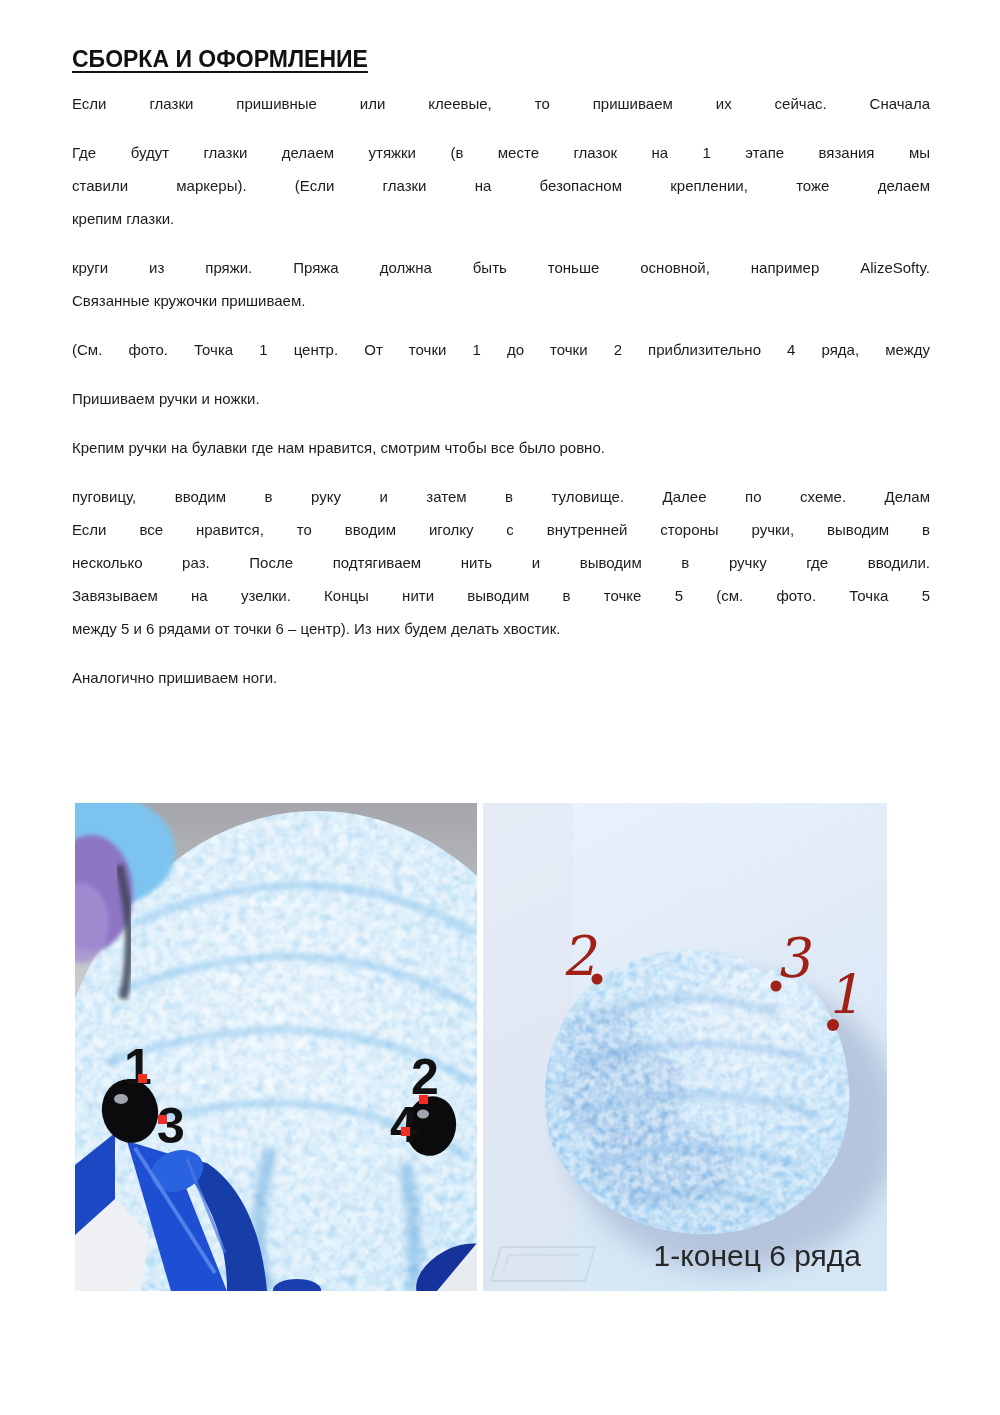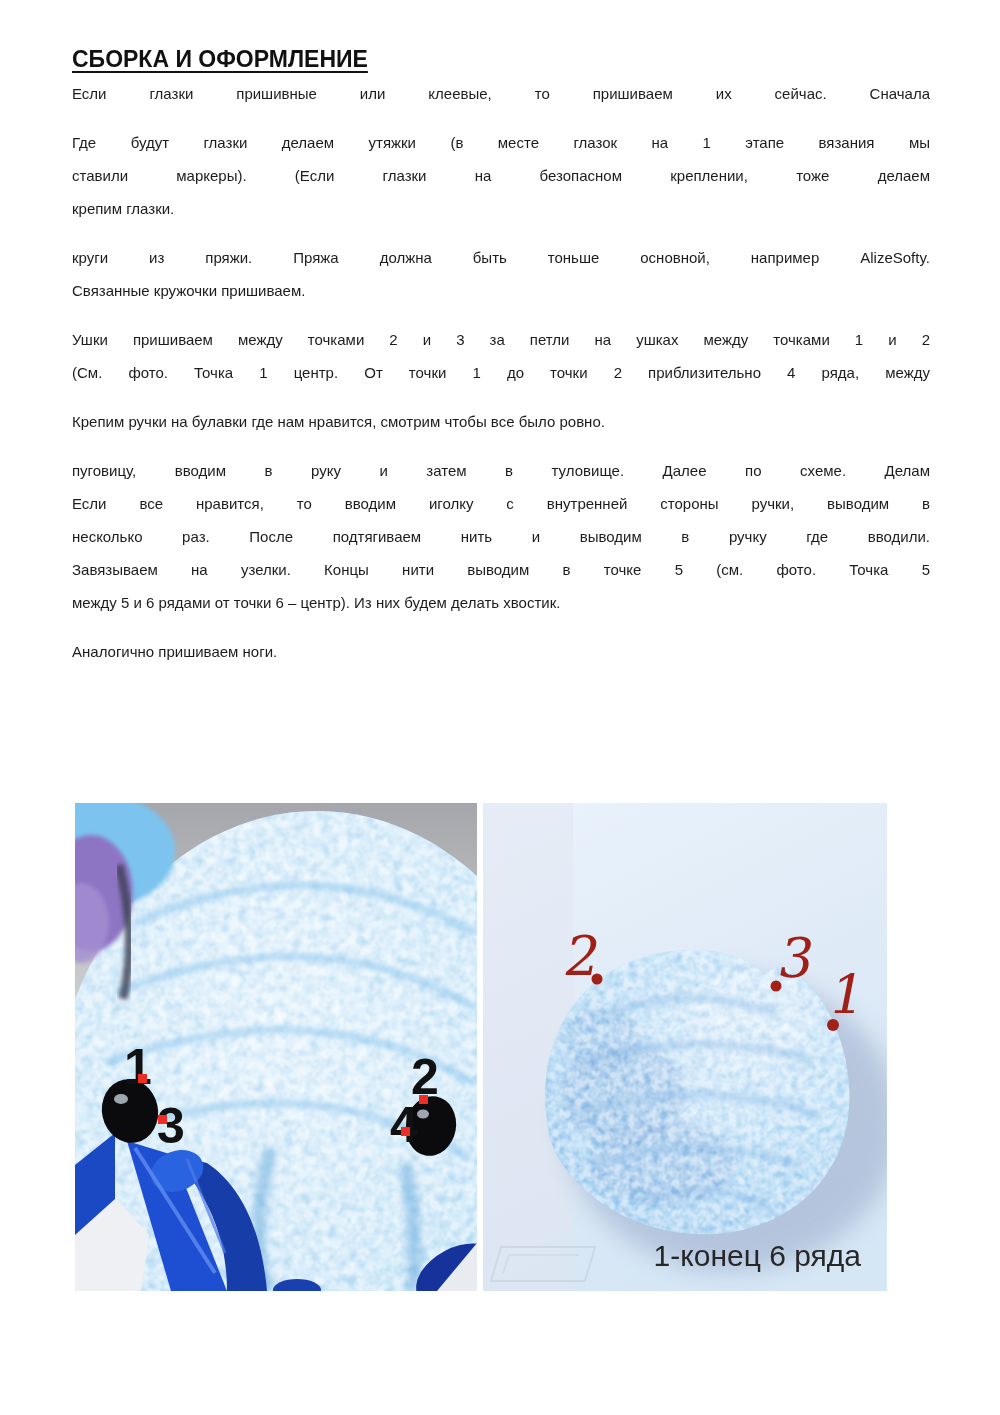--- a/index.html
+++ b/index.html
@@ -1,19 +1,19 @@
 <!DOCTYPE html>
 <html><head>
 <meta charset="utf-8">
 <style>
   html,body{margin:0;padding:0;background:#ffffff;}
   .page{position:relative;width:1000px;height:1415px;background:#ffffff;overflow:hidden;
         font-family:"Liberation Sans",sans-serif;color:#1c1c1c;}
   .content{position:absolute;left:72px;top:44px;width:858px;}
-  h1.heading{font-size:23px;line-height:30px;font-weight:bold;margin:0 0 3px 0;
+  h1.heading{font-size:23px;line-height:30px;font-weight:bold;margin:0 0 13px 0;
              text-decoration:underline;text-underline-offset:4px;color:#111;}
   .para{margin:0;padding:0;}
   .ln{font-size:15px;line-height:33px;text-align:justify;text-align-last:justify;
       white-space:normal;color:#1c1c1c;}
   .ln.last{text-align-last:left;}
   .photos{position:absolute;left:0;top:803px;width:1000px;height:488px;}
   .photo{position:absolute;top:0;height:488px;overflow:hidden;}
   .photo-left{left:75px;width:402px;}
   .photo-right{left:483px;width:404px;}
   figure{margin:0;padding:0;}
@@ -40,25 +40,25 @@
     <p class="para">
       </p>
       <div class="ln">круги из пряжи. Пряжа должна быть тоньше основной, например AlizeSofty.</div>
       <div class="ln last">Связанные кружочки пришиваем.</div>
     <p></p>
     <p class="para">
       </p>
     <p></p>
     <p class="para">
       </p>
-      <div class="ln">Ушки пришиваем между точками 2 и 3 за петли на ушках между точками 1 и 2</div>
       <div class="ln">(См. фото. Точка 1 центр. От точки 1 до точки 2 приблизительно 4 ряда, между</div>
     <p></p>
     <p class="para">
       </p>
+      <div class="ln last">Пришиваем ручки и ножки.</div>
     <p></p>
     <p class="para">
       </p>
       <div class="ln last">Крепим ручки на булавки где нам нравится, смотрим чтобы все было ровно.</div>
     <p></p>
     <p class="para">
       </p>
       <div class="ln">пуговицу, вводим в руку и затем в туловище. Далее по схеме. Делам</div>
       <div class="ln">Если все нравится, то вводим иголку с внутренней стороны ручки, выводим в</div>
       <div class="ln">несколько раз. После подтягиваем нить и выводим в ручку где вводили.</div>

